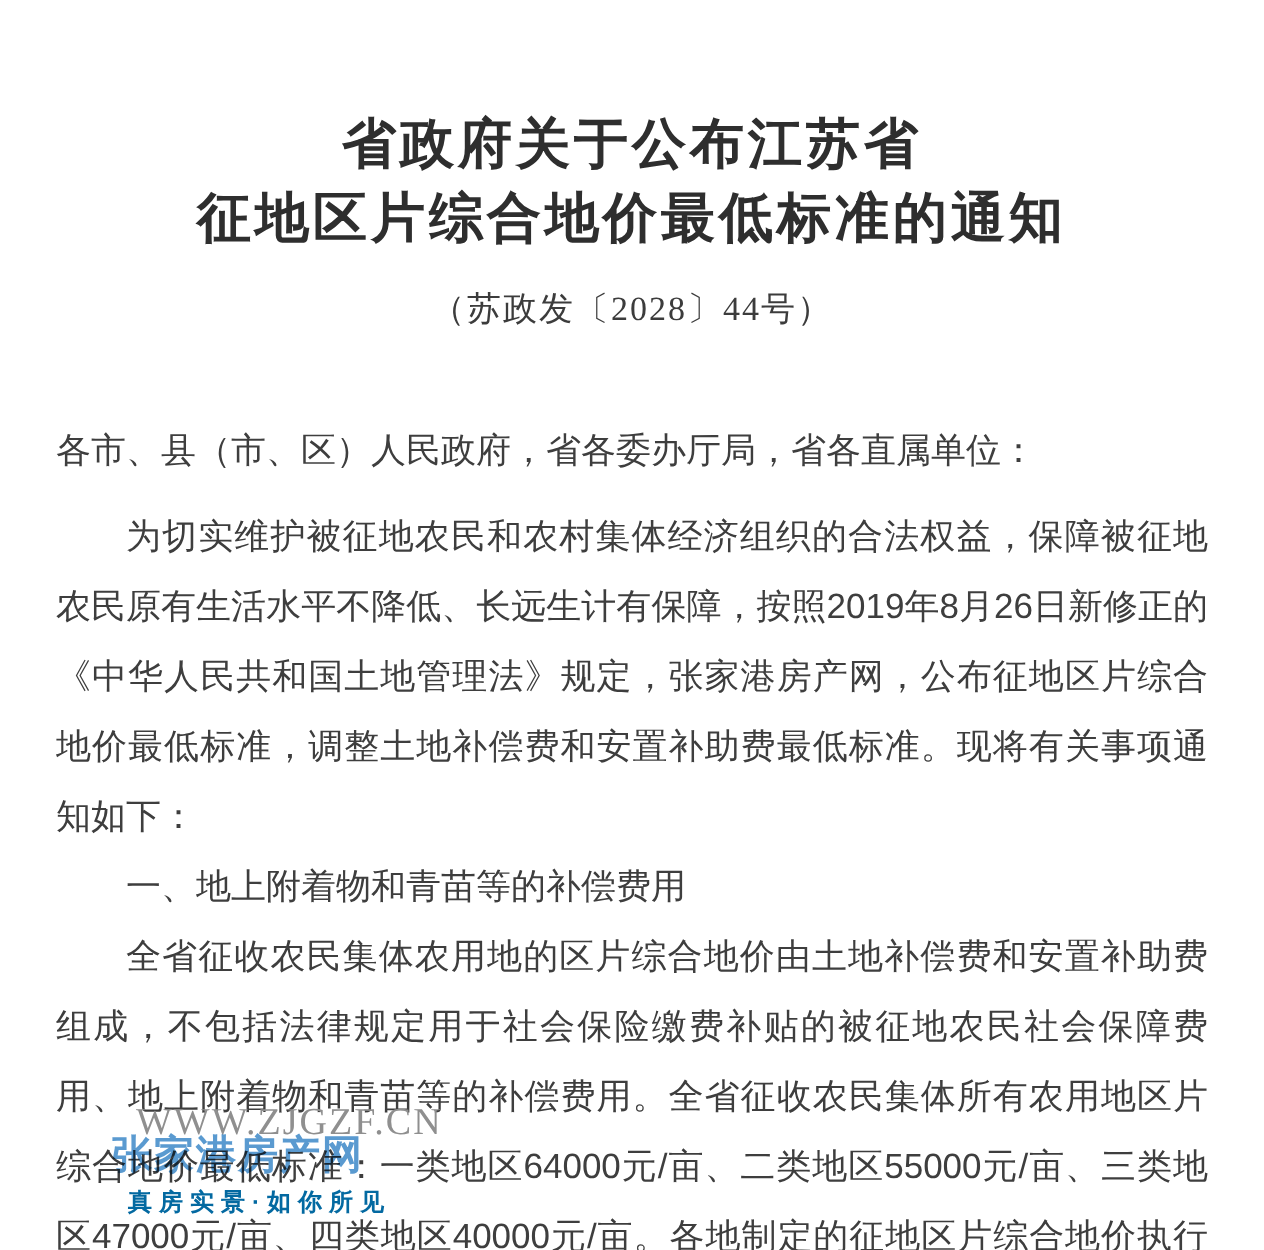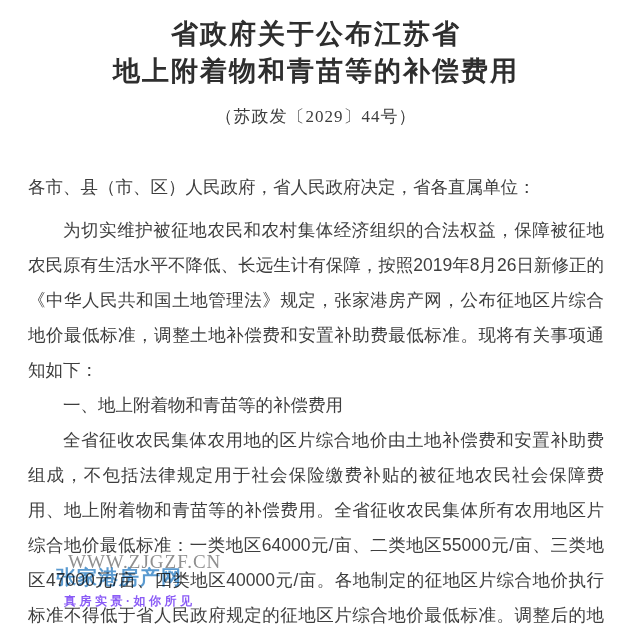--- a/index.html
+++ b/index.html
@@ -11,20 +11,21 @@
     position: relative;
     width: 632px;
     height: 625px;
     background: #ffffff;
     overflow: hidden;
     font-family: "Liberation Sans", sans-serif;
   }
   .doc-header {
     padding-top: 16px;
     text-align: center;
+    margin-top: 38px;
   }
   .doc-title {
     margin: 0;
     font-family: "Liberation Serif", serif;
     font-weight: 700;
     font-size: 27px;
     line-height: 37px;
     color: #2e2e2e;
     letter-spacing: 2px;
   }
@@ -81,31 +82,31 @@
   }
 </style>
 </head>
 <body>
 
 <div class="page">
 
   <header class="doc-header">
     <h1 class="doc-title">
       <span class="t-line">省政府关于公布江苏省</span>
-      <span class="t-line">地上附着物和青苗等的补偿费用</span>
+      <span class="t-line">征地区片综合地价最低标准的通知</span>
     </h1>
-    <div class="doc-number">（苏政发〔2029〕44号）</div>
+    <div class="doc-number">（苏政发〔2028〕44号）</div>
   </header>
 
   <main class="doc-body">
-    <p class="para salutation">各市、县（市、区）人民政府，省人民政府决定，省各直属单位：</p>
+    <p class="para salutation">各市、县（市、区）人民政府，省各委办厅局，省各直属单位：</p>
     <p class="para indent">为切实维护被征地农民和农村集体经济组织的合法权益，保障被征地农民原有生活水平不降低、长远生计有保障，按照2019年8月26日新修正的《中华人民共和国土地管理法》规定，张家港房产网，公布征地区片综合地价最低标准，调整土地补偿费和安置补助费最低标准。现将有关事项通知如下：</p>
     <p class="para indent">一、地上附着物和青苗等的补偿费用</p>
     <p class="para indent">全省征收农民集体农用地的区片综合地价由土地补偿费和安置补助费组成，不包括法律规定用于社会保险缴费补贴的被征地农民社会保障费用、地上附着物和青苗等的补偿费用。全省征收农民集体所有农用地区片综合地价最低标准：一类地区64000元/亩、二类地区55000元/亩、三类地区47000元/亩、四类地区40000元/亩。各地制定的征地区片综合地价执行标准不得低于省人民政府规定的征地区片综合地价最低标准。调整后的地区分类详见全省征地区片综合地价地区分类表。</p>
   </main>
 
   <div class="watermark">
     <div class="wm-url" style="color: rgb(143, 143, 143);">WWW.ZJGZF.CN</div>
     <div class="wm-brand" style="color: rgb(43, 126, 195);">张家港房产网</div>
-    <div class="wm-slogan" style="color: #8b5cf6;">真房实景·如你所见</div>
+    <div class="wm-slogan" style="color: #0369a1;">真房实景·如你所见</div>
   </div>
 
 </div>
 
 </body></html>

